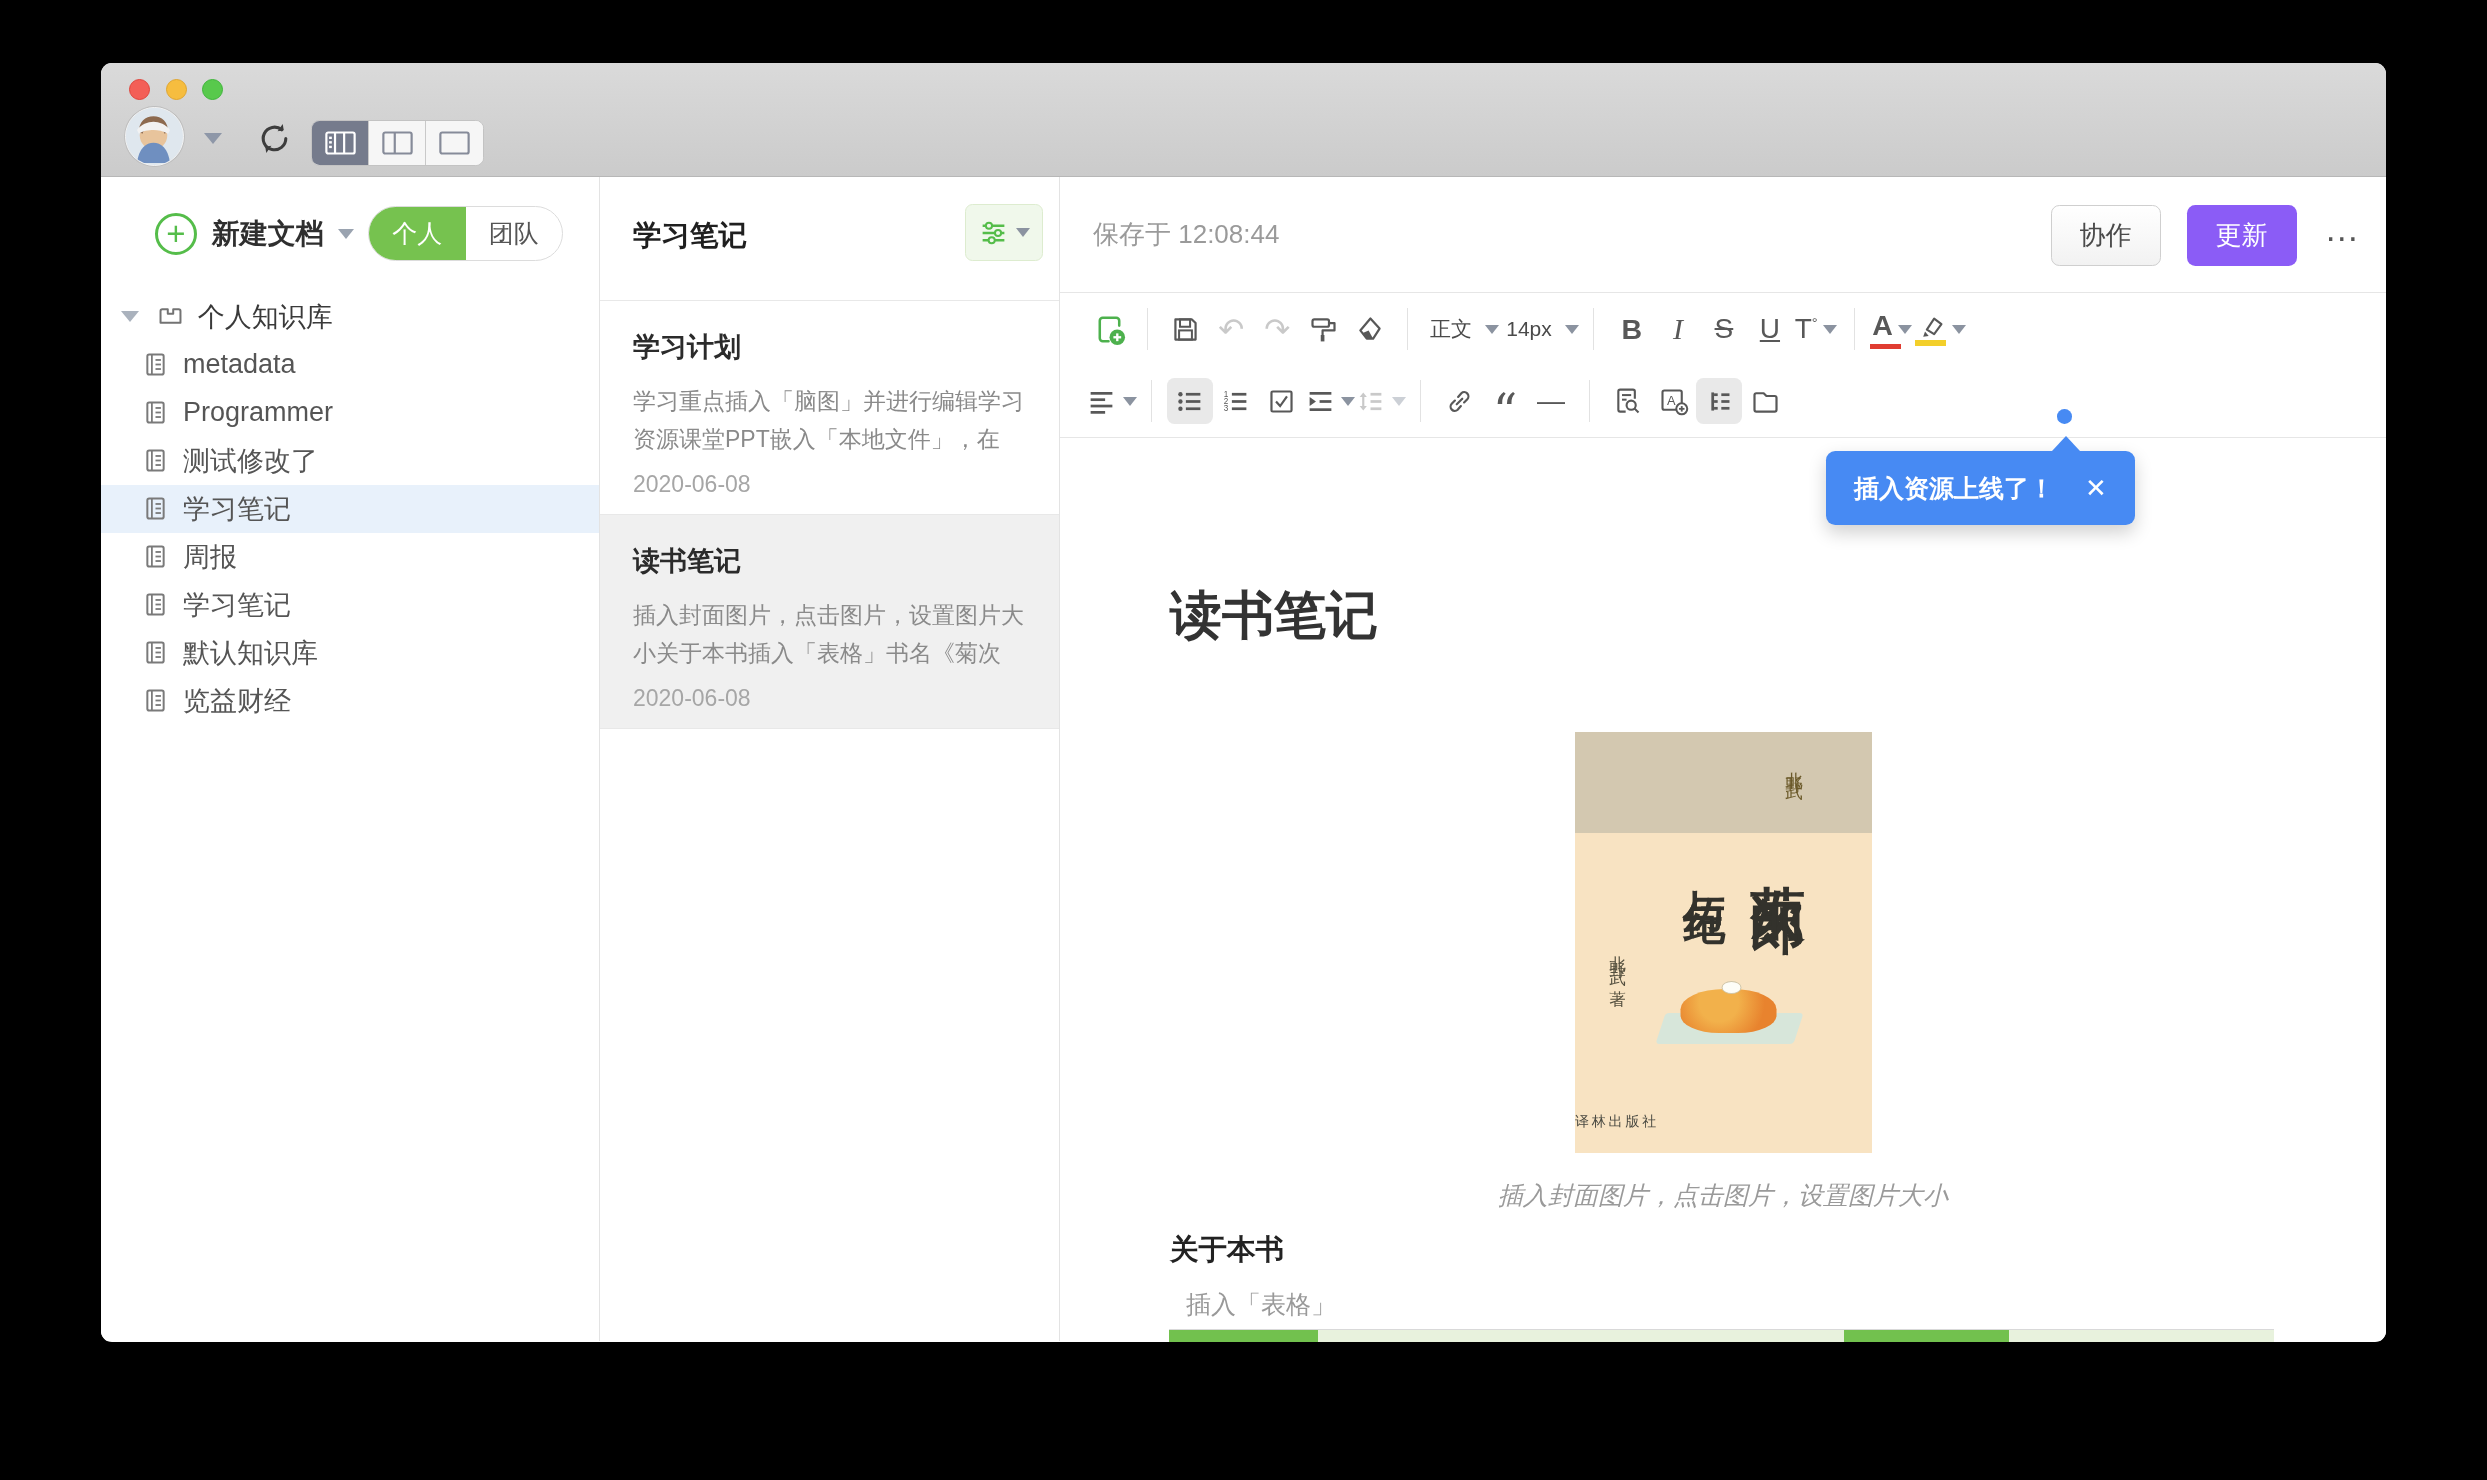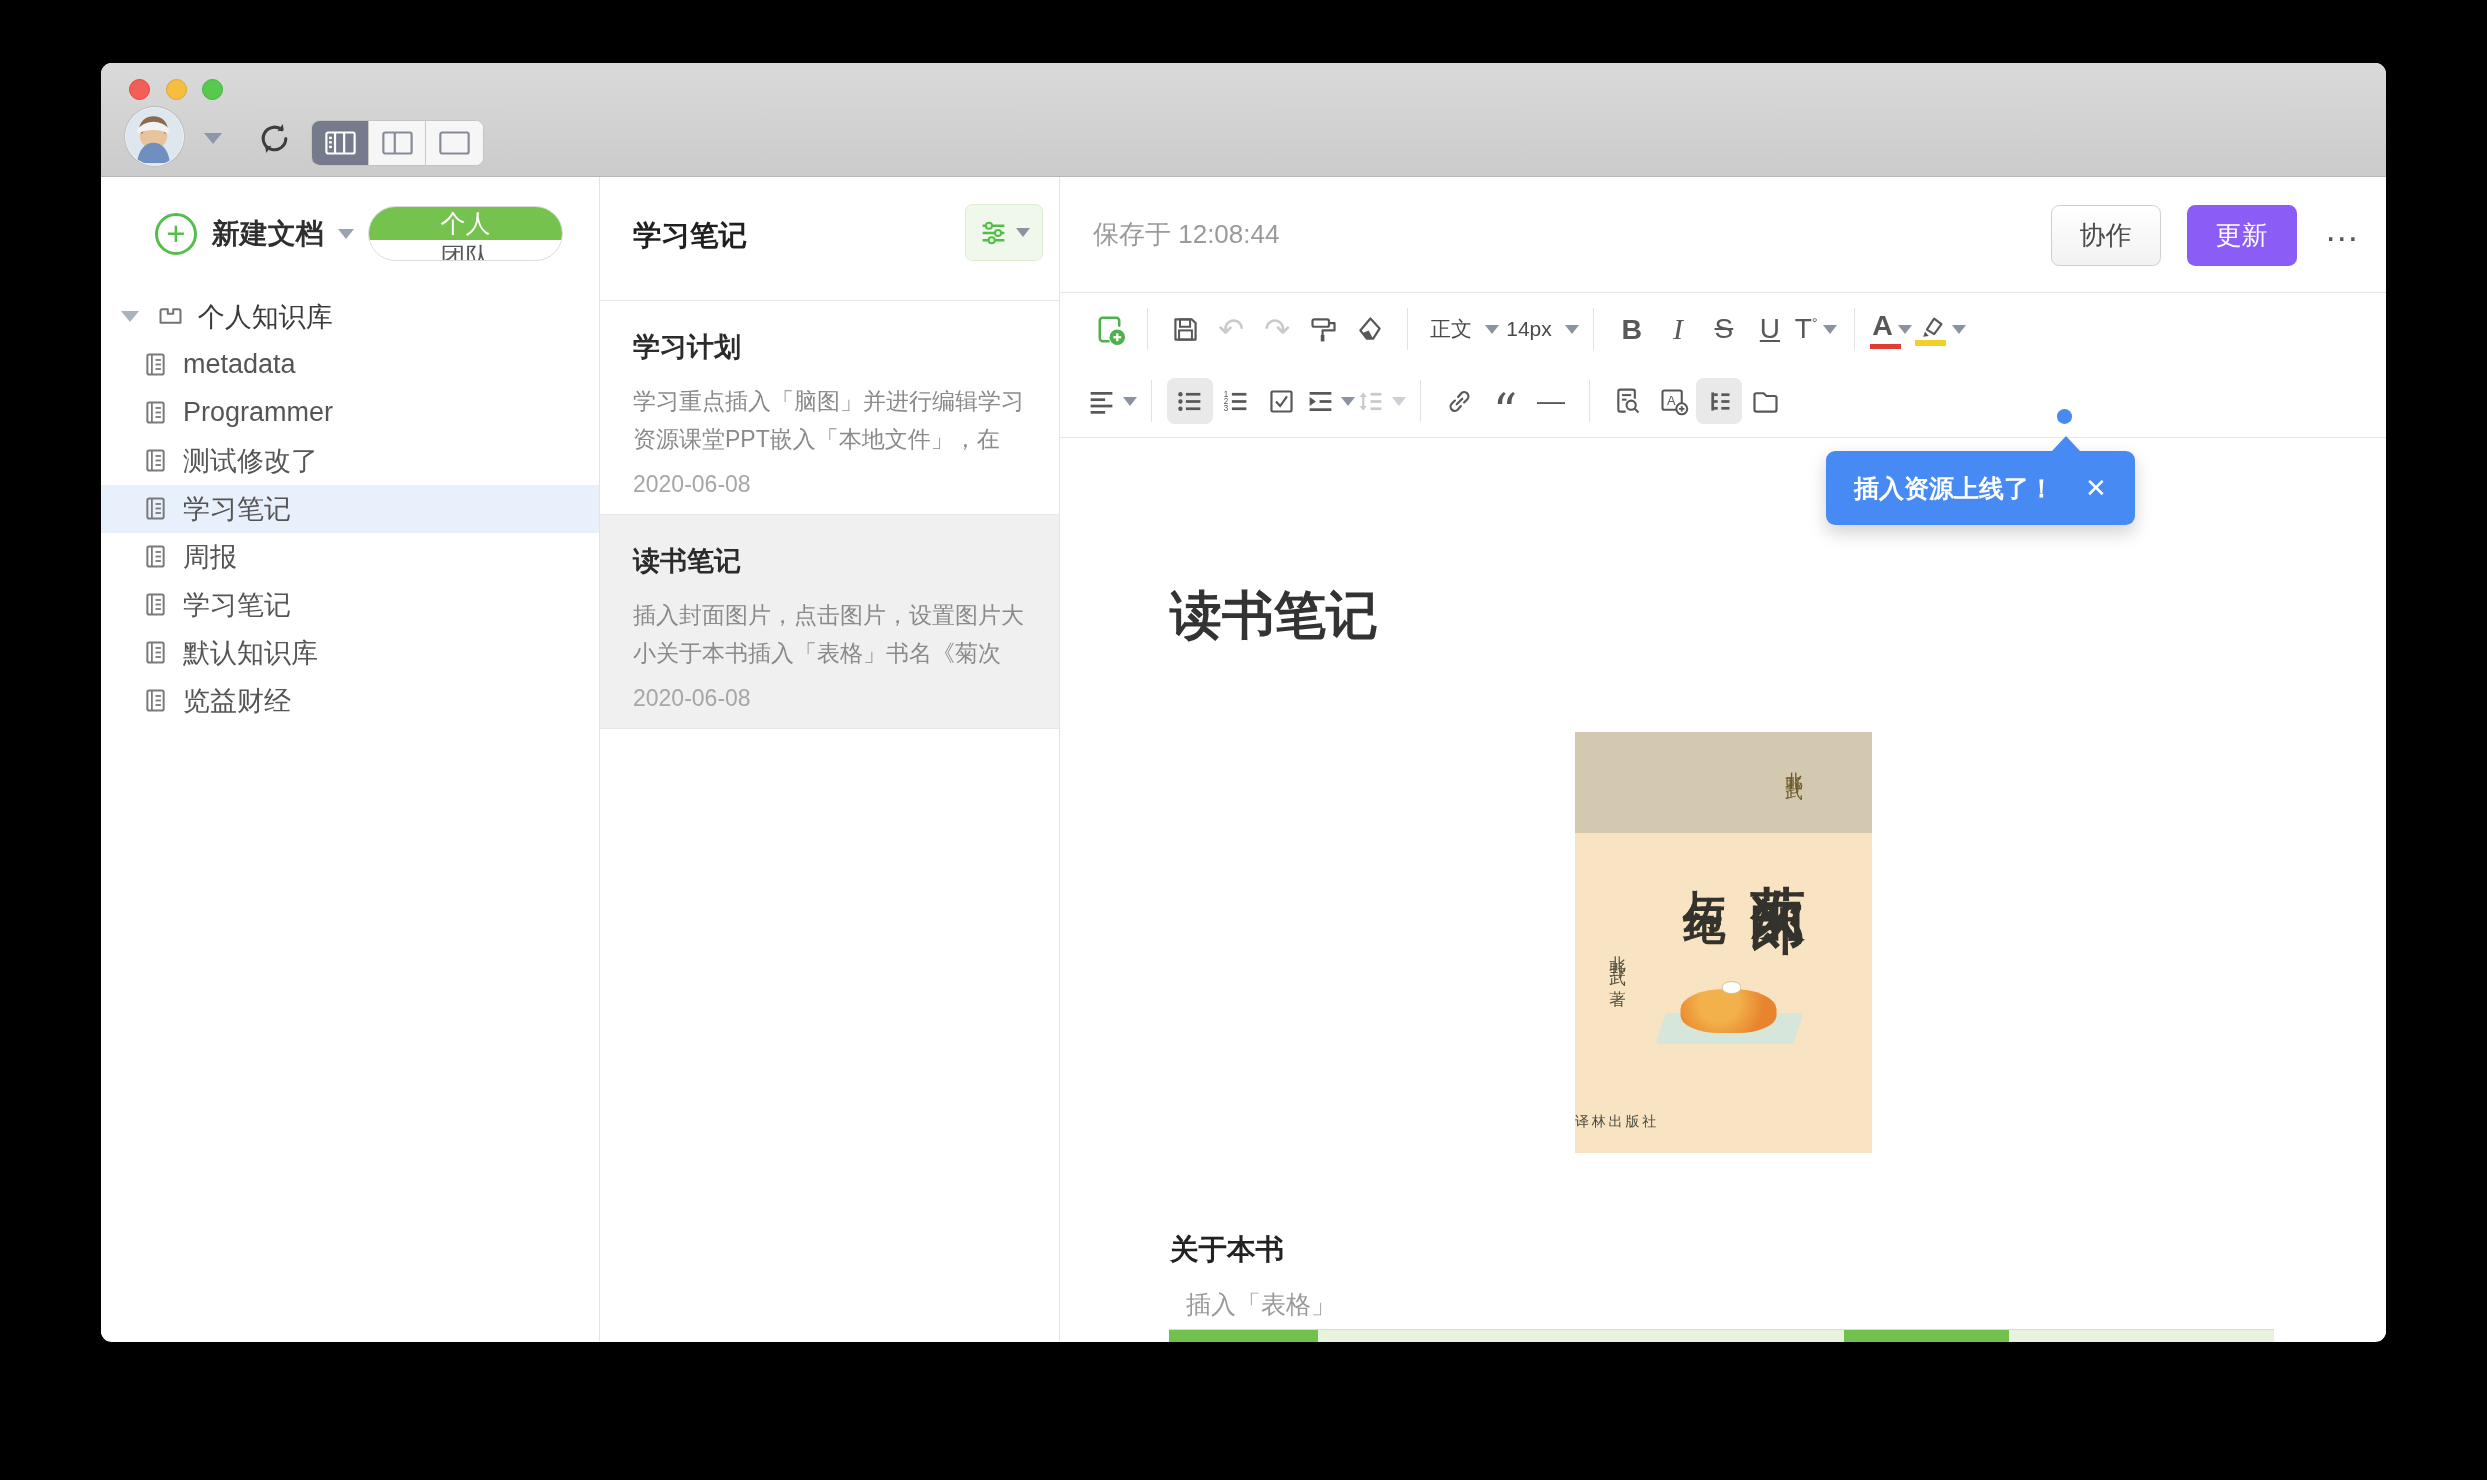--- a/index.html
+++ b/index.html
@@ -35,21 +35,21 @@
   .editorpane { flex:1; position:relative; background:#fff; }
 
   
   .newdoc-row { position:relative; margin-top:28.5px; height:57px; }
   .newdoc { position:absolute; left:54px; top:0; height:57px; display:flex; align-items:center; gap:14.7px; cursor:pointer; }
   .plus-circle { width:42px; height:42px; border:3.7px solid #55bd4a; border-radius:50%; color:#55bd4a;
                  font-size:33px; line-height:35px; text-align:center; font-weight:400; }
   .newdoc-label { font-size:28px; color:#2f2f2f; font-weight:600; }
   .caret-small { width:0; height:0; border-left:8.3px solid transparent; border-right:8.3px solid transparent; border-top:10px solid #9aa3b0; }
   .pill { position:absolute; right:36px; top:0; width:195px; height:55px; border-radius:28px;
-          border:0.9px solid #dcdcdc; overflow:hidden; display:flex; background:#fff;flex-direction:column; }
+          border:0.9px solid #dcdcdc; overflow:hidden; display:flex; background:#fff; }
   .pill-seg { display:flex; align-items:center; justify-content:center; font-size:25px; color:#555; flex:1; }
   .pill-seg.active { background:#76c24f; color:#fff; }
   .tree { margin-top:30px; }
   .tree-row { height:48px; display:flex; align-items:center; gap:13px; font-size:27px; color:#555; cursor:pointer; }
   .tree-root { padding-left:20px; color:#3a3a3a; }
   .tri-down { width:0; height:0; border-left:9.2px solid transparent; border-right:9.2px solid transparent; border-top:11px solid #aab2bd; margin-right:3.7px; }
   .tree-item { padding-left:40px; }
   .tree-item.sel { background:#e8f1fb; }
 
   
@@ -547,20 +547,21 @@
             </div>
             <div class="cover-author-side">北野武 著</div>
             <div class="kotatsu">
               <div class="kot-mat"></div>
                 <div class="kot-blanket"></div>
                 <div class="kot-pot"></div>
             </div>
             <div class="cover-publisher">译林出版社</div>
           </div>
 
+          <div class="caption">插入封面图片，点击图片，设置图片大小</div>
           <h2 class="doc-h2">关于本书</h2>
           <p class="doc-p">插入「表格」</p>
 
           <div class="tablebar">
             <div class="tcell-dark" style="width:149px;"></div>
             <div class="tcell-light" style="width:526px;"></div>
             <div class="tcell-dark" style="width:165px;"></div>
             <div class="tcell-light" style="width:265px;"></div>
           </div>
         </div>

